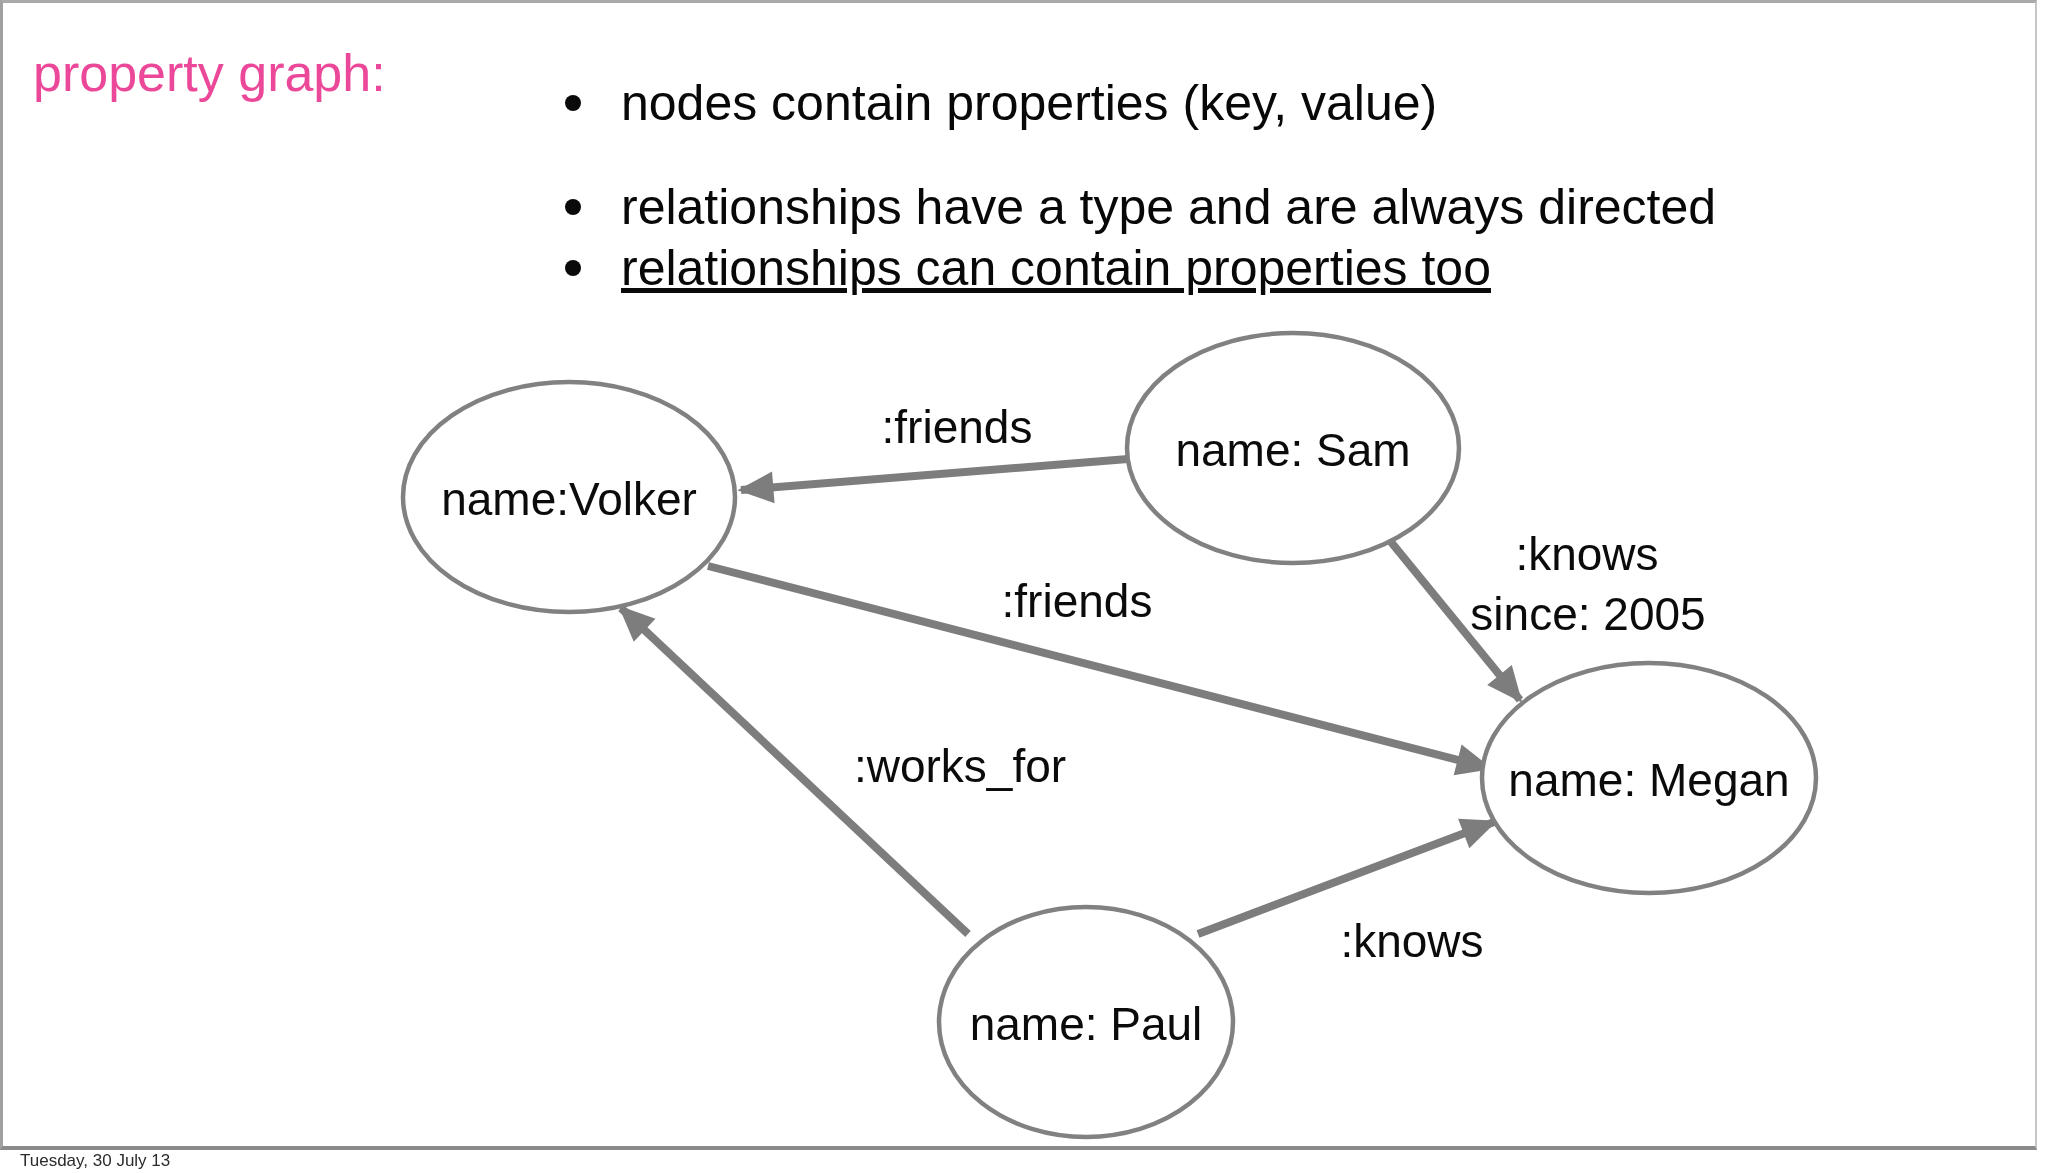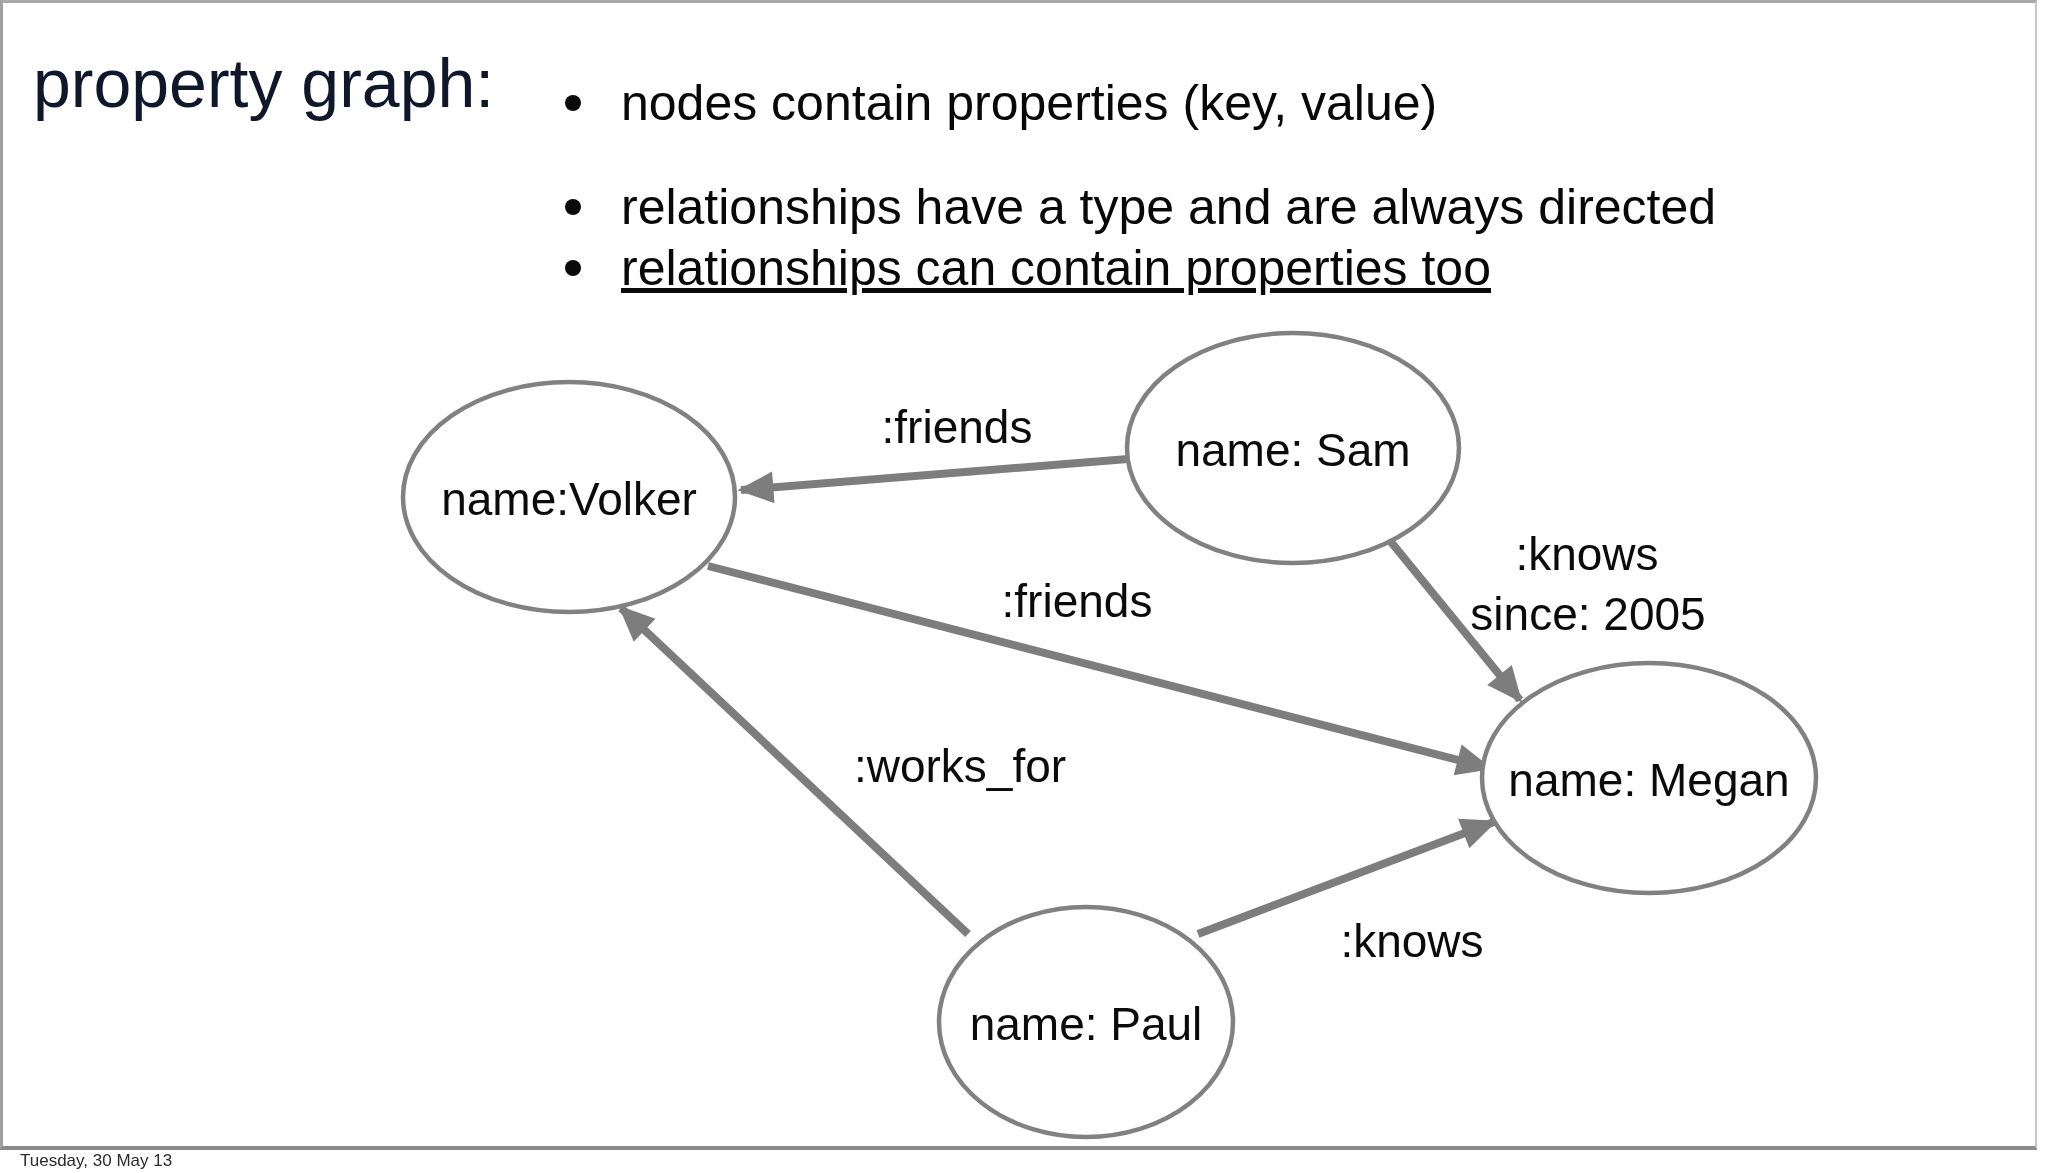--- a/index.html
+++ b/index.html
@@ -10,21 +10,21 @@
   .slide-frame{
     position:absolute;left:0;top:0;box-sizing:border-box;
     width:2037px;height:1150px;background:#ffffff;
     border-top:3px solid #a9a9a9;
     border-left:3px solid #a0a0a0;
     border-right:2px solid #c6c6c6;
     border-bottom:4px solid #8a8a8a;
   }
   .page-title{
     position:absolute;left:33px;top:44px;
-    font-size:68px;line-height:1.15;letter-spacing:0px;color:#0f172a;
+    font-size:52px;line-height:1.15;letter-spacing:0px;color:#ec4899;
     white-space:nowrap;
   }
   .bullet-row{
     position:absolute;left:565px;display:flex;align-items:center;gap:40px;
     white-space:nowrap;
   }
   .bullet-row .dot{
     width:16px;height:16px;border-radius:50%;background:#0a0a0a;flex:0 0 auto;
   }
   .bullet-row .txt{
@@ -93,13 +93,13 @@
   <ellipse class="node-ellipse" cx="1293" cy="448" rx="166" ry="115"></ellipse>
   <text class="node-label" x="1293" y="466">name: Sam</text>
 
   <ellipse class="node-ellipse" cx="1649" cy="778" rx="167" ry="115"></ellipse>
   <text class="node-label" x="1649" y="796">name: Megan</text>
 
   <ellipse class="node-ellipse" cx="1086" cy="1022" rx="147" ry="115"></ellipse>
   <text class="node-label" x="1086" y="1040">name: Paul</text>
 </svg>
 
-<div class="footer-note">Tuesday, 30 May 13</div>
+<div class="footer-note">Tuesday, 30 July 13</div>
 
 </body></html>

